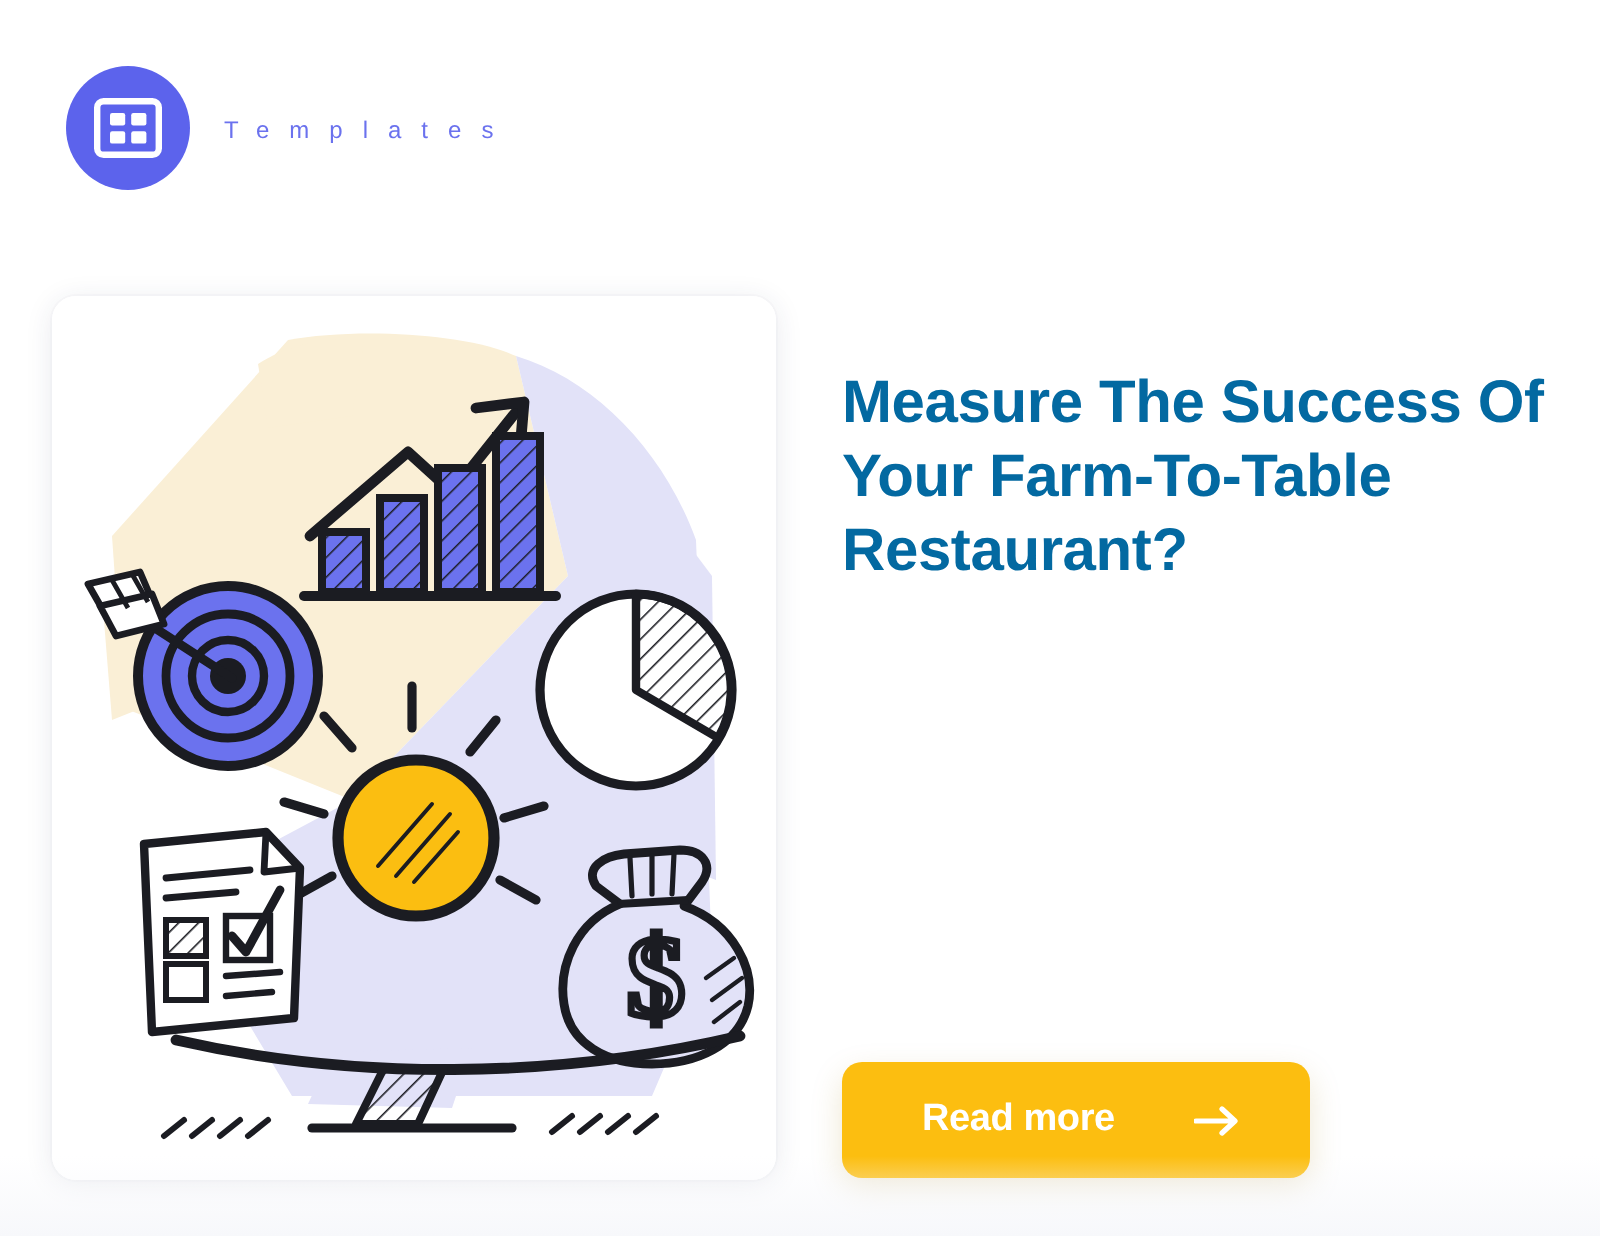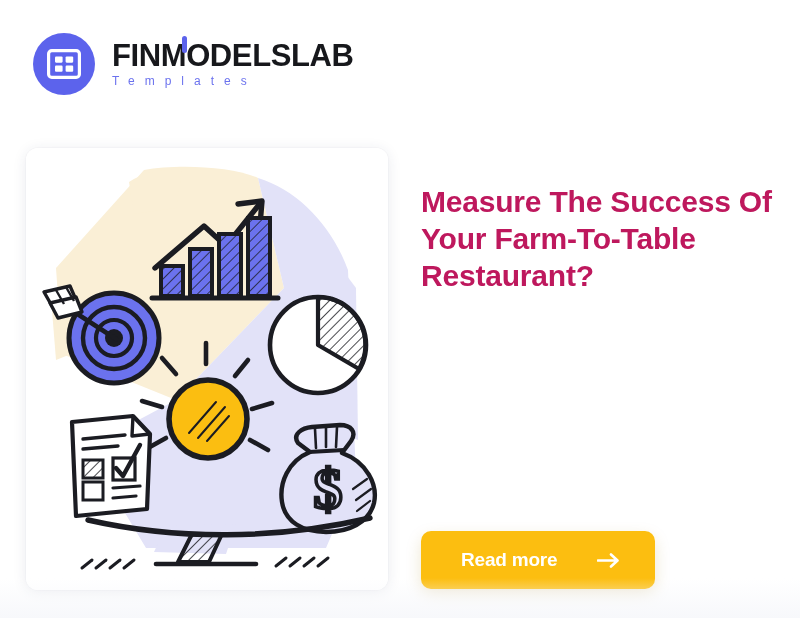--- a/index.html
+++ b/index.html
@@ -125,21 +125,21 @@
   }
 
   .headline {
     font-size: 30px;
     line-height: 1.23;
     font-weight: 700;
     letter-spacing: -0.2px;
   }
 
   .headline .purple { color: #6269EE; display: block; }
-  .headline .dark  { color: #be185d; display: block; margin-top: 16px; }
+  .headline .dark  { color: #0369a1; display: block; margin-top: 16px; }
 
   
   .cta {
     position: absolute;
     left: 421px;
     top: 531px;
     display: inline-flex;
     align-items: center;
     gap: 40px;
     padding: 18px 34px 18px 40px;
@@ -174,24 +174,20 @@
           <rect x="1.6" y="1.6" width="30.8" height="26.8" rx="3.2" fill="none" stroke="#ffffff" stroke-width="3.2"></rect>
           <rect x="8" y="7.5" width="7.6" height="6.2" rx="1.1" fill="#ffffff"></rect>
           <rect x="18.6" y="7.5" width="7.6" height="6.2" rx="1.1" fill="#ffffff"></rect>
           <rect x="8" y="16.6" width="7.6" height="6.2" rx="1.1" fill="#ffffff"></rect>
           <rect x="18.6" y="16.6" width="7.6" height="6.2" rx="1.1" fill="#ffffff"></rect>
         </svg>
       </span>
     </div>
 
     <div class="brand-text">
-      <div class="brand-name">
-        <span>FINMODELSLAB</span>
-        <span class="brand-o-accent"></span>
-      </div>
       <div class="brand-sub">Templates</div>
     </div>
 
   </div>
 
   <div class="illus-card">
     <svg viewBox="0 0 362 442">
       <defs>
         <pattern id="hatchInk" width="7" height="7" patternTransform="rotate(45)" patternUnits="userSpaceOnUse">
           <line x1="0" y1="0" x2="0" y2="7" stroke="#1B1C22" stroke-width="1.6"></line>

